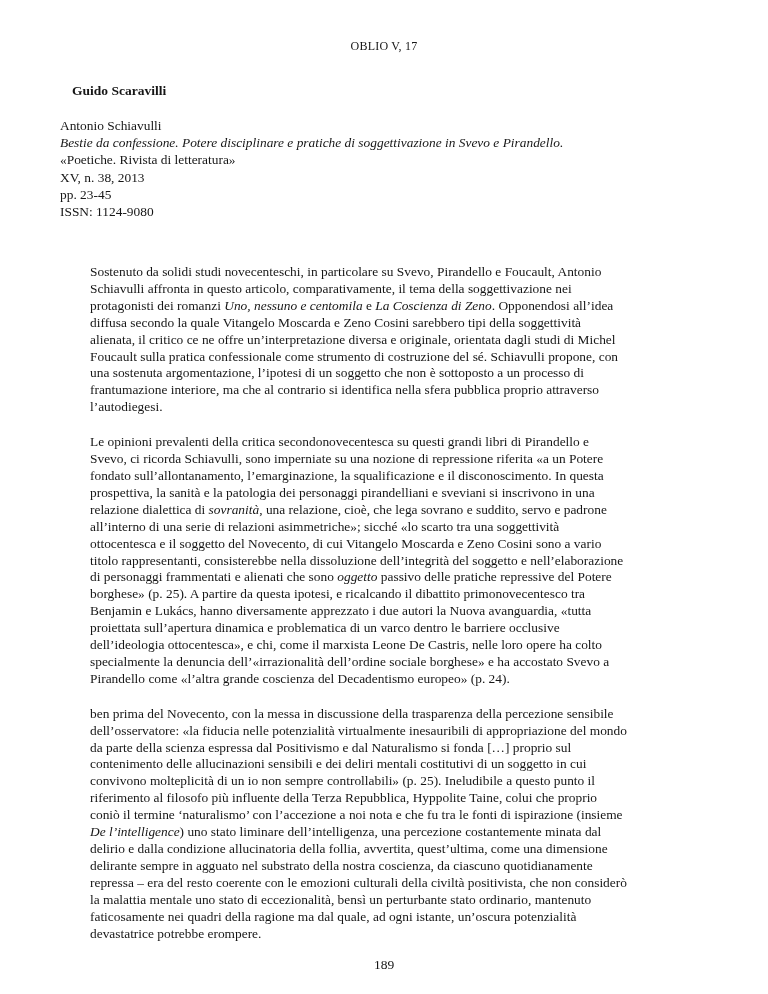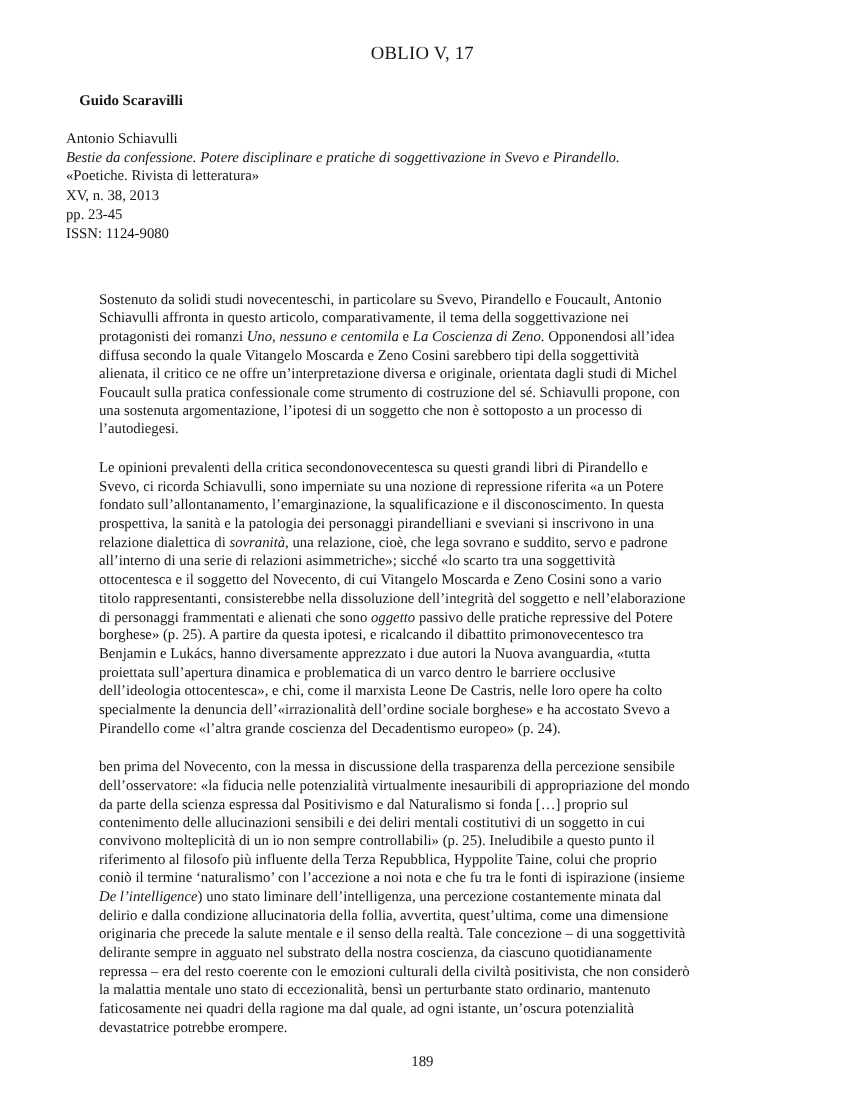--- a/index.html
+++ b/index.html
@@ -15,21 +15,21 @@
     font-family: "Liberation Serif", "DejaVu Serif", serif;
     color: #161616;
     overflow: hidden;
   }
   .header {
     position: absolute;
     top: 39px;
     left: 0;
     width: 100%;
     text-align: center;
-    font-size: 17px;
+    font-size: 12px;
     letter-spacing: 0.2px;
   }
   .reviewer {
     position: absolute;
     top: 83px;
     left: 72px;
     font-size: 13.5px;
     font-weight: bold;
   }
   .biblio {
@@ -77,20 +77,21 @@
     </div>
   <div class="body-text">
       <div class="paragraph">
         <div class="line"><span>Sostenuto da solidi studi novecenteschi, in particolare su Svevo, Pirandello e Foucault, Antonio</span></div>
         <div class="line"><span>Schiavulli affronta in questo articolo, comparativamente, il tema della soggettivazione nei</span></div>
         <div class="line"><span>protagonisti dei romanzi </span><em>Uno, nessuno e centomila</em><span> e </span><em>La Coscienza di Zeno</em><span>. Opponendosi all’idea</span></div>
         <div class="line"><span>diffusa secondo la quale Vitangelo Moscarda e Zeno Cosini sarebbero tipi della soggettività</span></div>
         <div class="line"><span>alienata, il critico ce ne offre un’interpretazione diversa e originale, orientata dagli studi di Michel</span></div>
         <div class="line"><span>Foucault sulla pratica confessionale come strumento di costruzione del sé. Schiavulli propone, con</span></div>
         <div class="line"><span>una sostenuta argomentazione, l’ipotesi di un soggetto che non è sottoposto a un processo di</span></div>
+        <div class="line"><span>frantumazione interiore, ma che al contrario si identifica nella sfera pubblica proprio attraverso</span></div>
         <div class="line"><span>l’autodiegesi.</span></div>
       </div>
       <div class="paragraph">
         <div class="line"><span>Le opinioni prevalenti della critica secondonovecentesca su questi grandi libri di Pirandello e</span></div>
         <div class="line"><span>Svevo, ci ricorda Schiavulli, sono imperniate su una nozione di repressione riferita «a un Potere</span></div>
         <div class="line"><span>fondato sull’allontanamento, l’emarginazione, la squalificazione e il disconoscimento. In questa</span></div>
         <div class="line"><span>prospettiva, la sanità e la patologia dei personaggi pirandelliani e sveviani si inscrivono in una</span></div>
         <div class="line"><span>relazione dialettica di </span><em>sovranità</em><span>, una relazione, cioè, che lega sovrano e suddito, servo e padrone</span></div>
         <div class="line"><span>all’interno di una serie di relazioni asimmetriche»; sicché «lo scarto tra una soggettività</span></div>
         <div class="line"><span>ottocentesca e il soggetto del Novecento, di cui Vitangelo Moscarda e Zeno Cosini sono a vario</span></div>
@@ -106,21 +107,20 @@
       <div class="paragraph">
         <div class="line"><span>ben prima del Novecento, con la messa in discussione della trasparenza della percezione sensibile</span></div>
         <div class="line"><span>dell’osservatore: «la fiducia nelle potenzialità virtualmente inesauribili di appropriazione del mondo</span></div>
         <div class="line"><span>da parte della scienza espressa dal Positivismo e dal Naturalismo si fonda […] proprio sul</span></div>
         <div class="line"><span>contenimento delle allucinazioni sensibili e dei deliri mentali costitutivi di un soggetto in cui</span></div>
         <div class="line"><span>convivono molteplicità di un io non sempre controllabili» (p. 25). Ineludibile a questo punto il</span></div>
         <div class="line"><span>riferimento al filosofo più influente della Terza Repubblica, Hyppolite Taine, colui che proprio</span></div>
         <div class="line"><span>coniò il termine ‘naturalismo’ con l’accezione a noi nota e che fu tra le fonti di ispirazione (insieme</span></div>
         <div class="line"><em>De l’intelligence</em><span>) uno stato liminare dell’intelligenza, una percezione costantemente minata dal</span></div>
         <div class="line"><span>delirio e dalla condizione allucinatoria della follia, avvertita, quest’ultima, come una dimensione</span></div>
-        <div class="line"><span>originaria che precede la salute mentale e il senso della realtà. Tale concezione – di una soggettività</span></div>
         <div class="line"><span>delirante sempre in agguato nel substrato della nostra coscienza, da ciascuno quotidianamente</span></div>
         <div class="line"><span>repressa – era del resto coerente con le emozioni culturali della civiltà positivista, che non considerò</span></div>
         <div class="line"><span>la malattia mentale uno stato di eccezionalità, bensì un perturbante stato ordinario, mantenuto</span></div>
         <div class="line"><span>faticosamente nei quadri della ragione ma dal quale, ad ogni istante, un’oscura potenzialità</span></div>
         <div class="line"><span>devastatrice potrebbe erompere.</span></div>
       </div>
     </div>
   <div class="page-number">189</div>
 </div>
 

